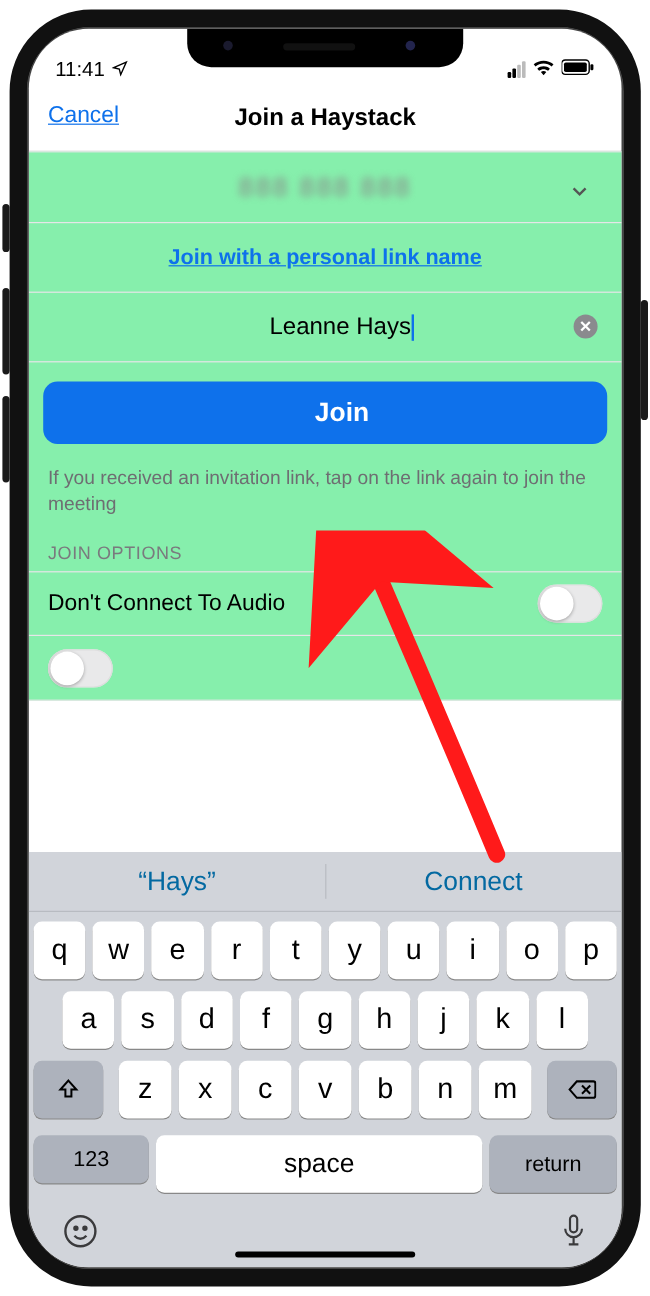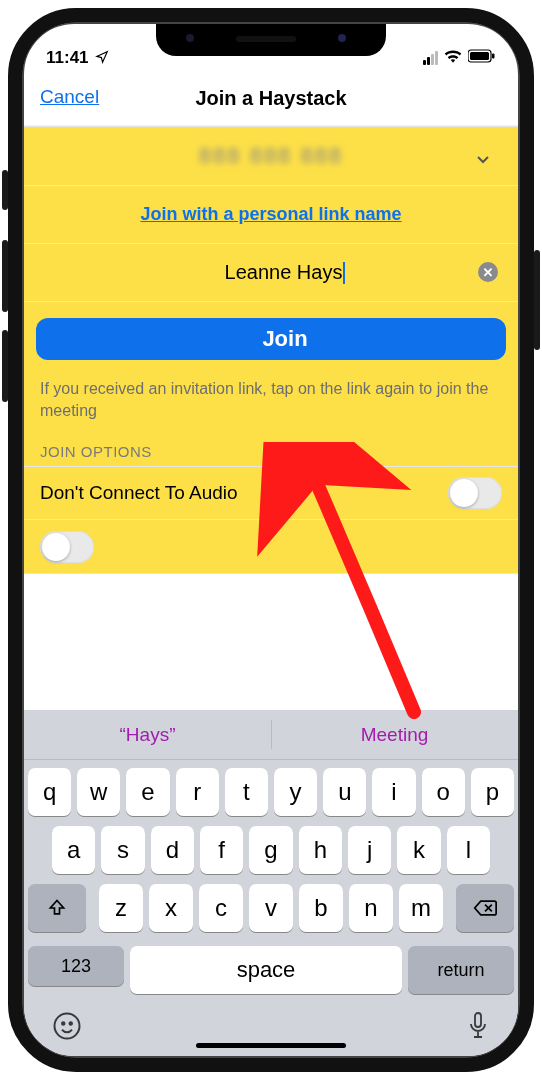--- a/index.html
+++ b/index.html
@@ -24,60 +24,60 @@
   .notch {
     position: absolute; top: 0; left: 50%; transform: translateX(-50%);
     width: 230px; height: 32px; background: #000; border-radius: 0 0 20px 20px;
     z-index: 50;
   }
   .notch .dot { position: absolute; top: 10px; width: 8px; height: 8px; background: #1a1a2e; border-radius: 50%; }
   .notch .dot.l { left: 30px; }
   .notch .dot.r { right: 40px; background: #22244d; }
   .notch .bar { position: absolute; top: 12px; left: 80px; width: 60px; height: 6px; background: #111; border-radius: 3px; }
 
-  .status-bar { height: 48px; display: flex; justify-content: space-between; align-items: flex-end; padding: 0 22px 4px; font-size: 17px; font-weight: 700; }
+  .status-bar { height: 48px; display: flex; justify-content: space-between; align-items: flex-end; padding: 0 22px 4px; font-size: 17px; font-weight: 400; }
   .status-left { display: flex; align-items: center; gap: 6px; }
   .status-right { display: flex; align-items: center; gap: 6px; }
   .loc-icon { font-size: 14px; transform: rotate(0deg); }
   .sig { display:flex; gap:1px; align-items:flex-end;}
   .sig span { width:3px; background:#000; border-radius:1px;}
   .sig span:nth-child(1){height:5px;} .sig span:nth-child(2){height:8px;} .sig span:nth-child(3){height:11px;background:#bbb;} .sig span:nth-child(4){height:14px;background:#bbb;}
 
   
   .nav-header { height: 54px; position: relative; display:flex; align-items:center; justify-content:center; border-bottom:1px solid rgba(0,0,0,0.06); }
   .nav-title { font-size: 20px; font-weight: 700; }
   .nav-cancel { position: absolute; left: 16px; top: 14px; color: #0e71eb; font-size: 19px; text-decoration: underline; cursor:pointer;}
 
-  .section { background:#fde047; }
+  .section { background:#86efac; }
   .row { padding: 16px 16px; border-bottom:1px solid #e6e6e8; position:relative; }
   .meeting-id-row { display:flex; align-items:center; justify-content:center; height:60px; border-top:1px solid #e6e6e8;}
   .blurred-id { font-size:22px; letter-spacing:2px; color:#888; filter: blur(3px); }
   .chevron { position:absolute; right:24px; top:22px; width:22px; height:22px; display:flex; align-items:center; justify-content:center; color:#666; font-size:16px;}
   .link-row { text-align:center; padding:18px 0; border-bottom:1px solid #e6e6e8; }
   .link-row a { color:#0e71eb; font-size:18px; font-weight:600; text-decoration:underline; }
 
   .name-row { display:flex; align-items:center; justify-content:center; height:58px; border-bottom:1px solid #e6e6e8; position:relative;padding-left:28px; }
   .name-input { font-size:20px; text-align:center; border:none; outline:none; width:70%; }
   .cursor { display:inline-block; width:2px; height:22px; background:#0e71eb; vertical-align:middle; margin-left:1px;}
   .clear-btn { position:absolute; right:20px; top:18px; width:20px; height:20px; background:#8a8a8e; border-radius:50%; display:flex; align-items:center; justify-content:center; color:#fff; font-size:13px; font-weight:700; }
 
   .join-wrap { padding: 16px 12px 10px; }
-  .join-btn { width:100%; height:42px; background:#0e71eb; border:none; border-radius:12px; color:#fff; font-size:22px; font-weight:600;padding-left:28px; }
+  .join-btn { width:100%; height:52px; background:#0e71eb; border:none; border-radius:12px; color:#fff; font-size:22px; font-weight:600;padding-left:28px; }
   .info-text { padding: 8px 16px 14px; color:#6e6e72; font-size:16px; line-height:1.35; }
 
   .options-header { padding: 8px 16px 6px; color:#7a7a7e; font-size:15px; letter-spacing:0.5px; }
   .option-row { height:54px; padding:0 16px; display:flex; align-items:center; justify-content:space-between; font-size:19px; border-top:1px solid #e6e6e8; border-bottom:1px solid #e6e6e8; }
   .option-row + .option-row { border-top:none; }
   .toggle { width:54px; height:32px; background:#e9e9ea; border-radius:16px; position:relative; box-shadow: inset 0 0 0 1px #ddd; }
   .toggle .knob { position:absolute; left:2px; top:2px; width:28px; height:28px; background:#fff; border-radius:50%; box-shadow:0 1px 3px rgba(0,0,0,0.3); }
 
   
   .keyboard { position:absolute; left:0; right:0; bottom:0; background:#d1d4da; padding-top:0; }
   .suggestions { height:50px; display:flex; border-bottom:1px solid #b8bbc1; }
-  .sugg { flex:1; text-align:center; line-height:50px; font-size:19px; color:#a21caf; position:relative; }
+  .sugg { flex:1; text-align:center; line-height:50px; font-size:22px; color:#0369a1; position:relative; }
   .sugg + .sugg::before { content:""; position:absolute; left:0; top:10px; bottom:10px; width:1px; background:#b8bbc1; }
   .key-rows { padding:8px 4px 4px; }
   .krow { display:flex; gap:6px; justify-content:center; margin-bottom:10px; }
   .key { background:#fff; border-radius:7px; height:48px; flex:1; max-width:44px; display:flex; align-items:center; justify-content:center; font-size:24px; box-shadow:0 1px 0 #888; }
   .krow.r2 { padding:0 24px; }
   .key-shift, .key-del { background:#adb2bc; max-width:58px; flex:0 0 58px; }
   .bottom-row { display:flex; gap:6px; padding:0 4px 8px; }
   .key-123 { background:#adb2bc; border-radius:7px; height:40px; flex:0 0 96px; display:flex; align-items:center; justify-content:center; font-size:18px; box-shadow:0 1px 0 #888; }
   .key-space { background:#fff; border-radius:7px; height:48px; flex:1; display:flex; align-items:center; justify-content:center; font-size:22px; box-shadow:0 1px 0 #888; }
   .key-return { background:#adb2bc; border-radius:7px; height:48px; flex:0 0 106px; display:flex; align-items:center; justify-content:center; font-size:18px; box-shadow:0 1px 0 #888; }
@@ -180,21 +180,21 @@
         <marker id="ah" markerWidth="14" markerHeight="14" refX="4" refY="6" orient="auto">
           <path d="M0,0 L12,6 L0,12 L3,6 z" fill="#ff1a1a"></path>
         </marker>
       </defs>
       <path d="M220,270 Q170,150 118,30" stroke="#ff1a1a" stroke-width="14" fill="none" marker-end="url(#ah)" stroke-linecap="round"></path>
     </svg>
 
     <div class="keyboard">
       <div class="suggestions">
         <div class="sugg">“Hays”</div>
-        <div class="sugg">Meeting</div>
+        <div class="sugg">Connect</div>
       </div>
       <div class="key-rows">
         <div class="krow" id="kr1">
             <div class="key">q</div>
             <div class="key">w</div>
             <div class="key">e</div>
             <div class="key">r</div>
             <div class="key">t</div>
             <div class="key">y</div>
             <div class="key">u</div>

